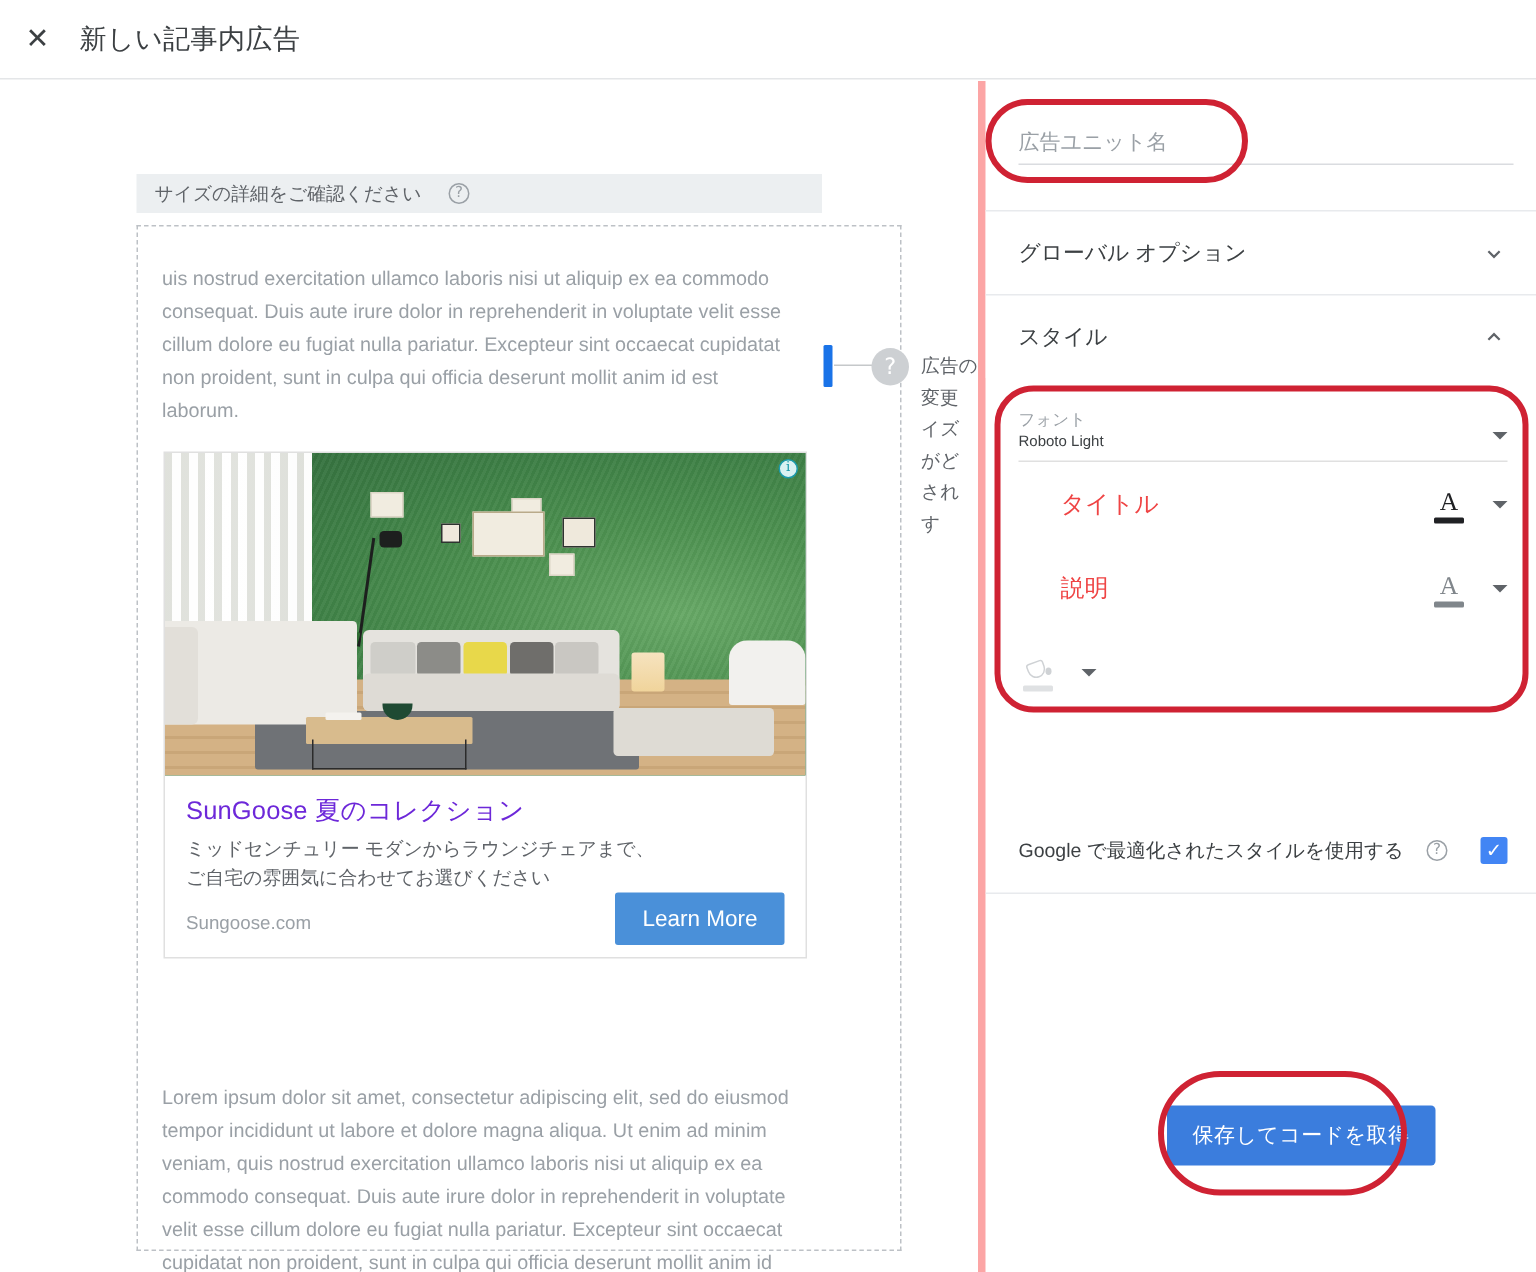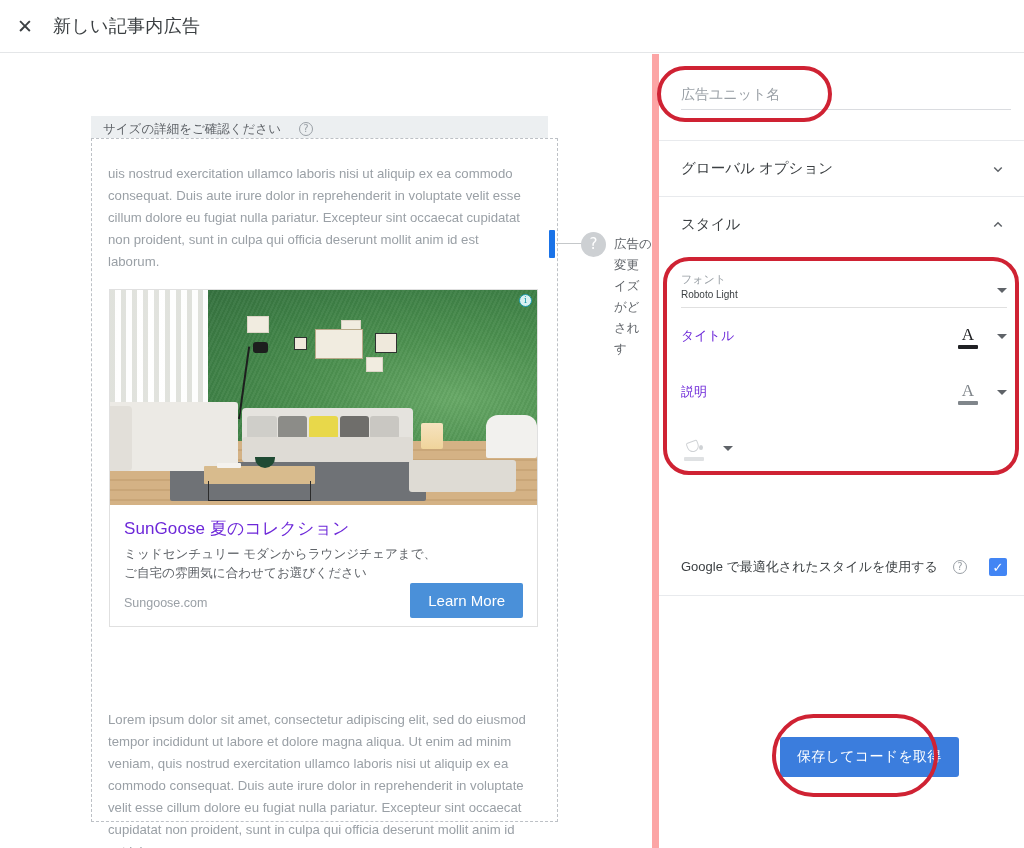--- a/index.html
+++ b/index.html
@@ -27,39 +27,39 @@
     font-size: 18px; color: #3c4043; letter-spacing: .3px;
   }
 
   
   .left-pane {
     position: absolute; left: 0; top: 54px; width: 652px; height: 794px;
     background: #fff; overflow: hidden;
   }
   .right-pane {
     position: absolute; left: 652px; top: 54px; width: 372px; height: 794px;
-    background: #fff; border-left: 7px solid #fca5a5; overflow: hidden;
+    background: #fff; border-left: 5px solid #fca5a5; overflow: hidden;
   }
 
   
   .size-banner {
     position: absolute; left: 91px; top: 62px; width: 457px; height: 26px;
     background: #eceff1; display: flex; align-items: center; padding-left: 12px;
   }
   .size-banner-text { font-size: 12.5px; color: #5f6368; font-family: Liberation Serif, serif; }
   .help-circle {
     width: 14px; height: 14px; border: 1.2px solid #9aa0a6; border-radius: 50%;
     margin-left: 18px; display: inline-flex; align-items: center; justify-content: center;
     font-size: 10px; color: #9aa0a6; line-height: 1;
     font-family: "DejaVu Sans", sans-serif;
   }
 
   
   .preview-frame {
-    position: absolute; left: 91px; top: 84px; width: 467px; height: 684px;
+    position: absolute; left: 91px; top: 96px; width: 510px; height: 684px;
     border: 1px dashed #bdc1c6; background: #fff;
   }
   .filler-text {
     position: absolute; left: 16px; width: 420px;
     font-size: 13.2px; line-height: 22px; color: #9aa0a6;
   }
   .filler-top { top: 24px; }
   .filler-bottom { top: 570px; }
 
   
@@ -244,21 +244,21 @@
     position: absolute; right: 24px; width: 0; height: 0;
     border-left: 5px solid transparent; border-right: 5px solid transparent;
     border-top: 5px solid #5f6368;
   }
   .font-caret { top: 26px; }
 
   .style-row {
     position: relative; height: 56px; display: flex; align-items: center;
     padding: 0 24px 0 22px; cursor: pointer;
   }
-  .style-label { font-size: 13px; color: #6d28d9; flex: 1; }
+  .style-label { font-size: 16px; color: #ef4444; flex: 1; margin-left: 28px; }
   .swatch-icon {
     position: relative; width: 26px; height: 26px; margin-right: 16px;
     display: flex; flex-direction: column; align-items: center; justify-content: flex-end;
   }
   .swatch-letter { font-size: 17px; line-height: 17px; font-family: "Liberation Serif", serif; }
   .swatch-bar { width: 20px; height: 4px; margin-top: 2px; border-radius: 1px; }
   .bucket { width: 16px; height: 15px; position: relative; }
   .bucket-body {
     position: absolute; left: 1px; top: 1px; width: 12px; height: 11px;
     border: 1.6px solid #cfd2d5; border-radius: 2px 2px 6px 6px;

